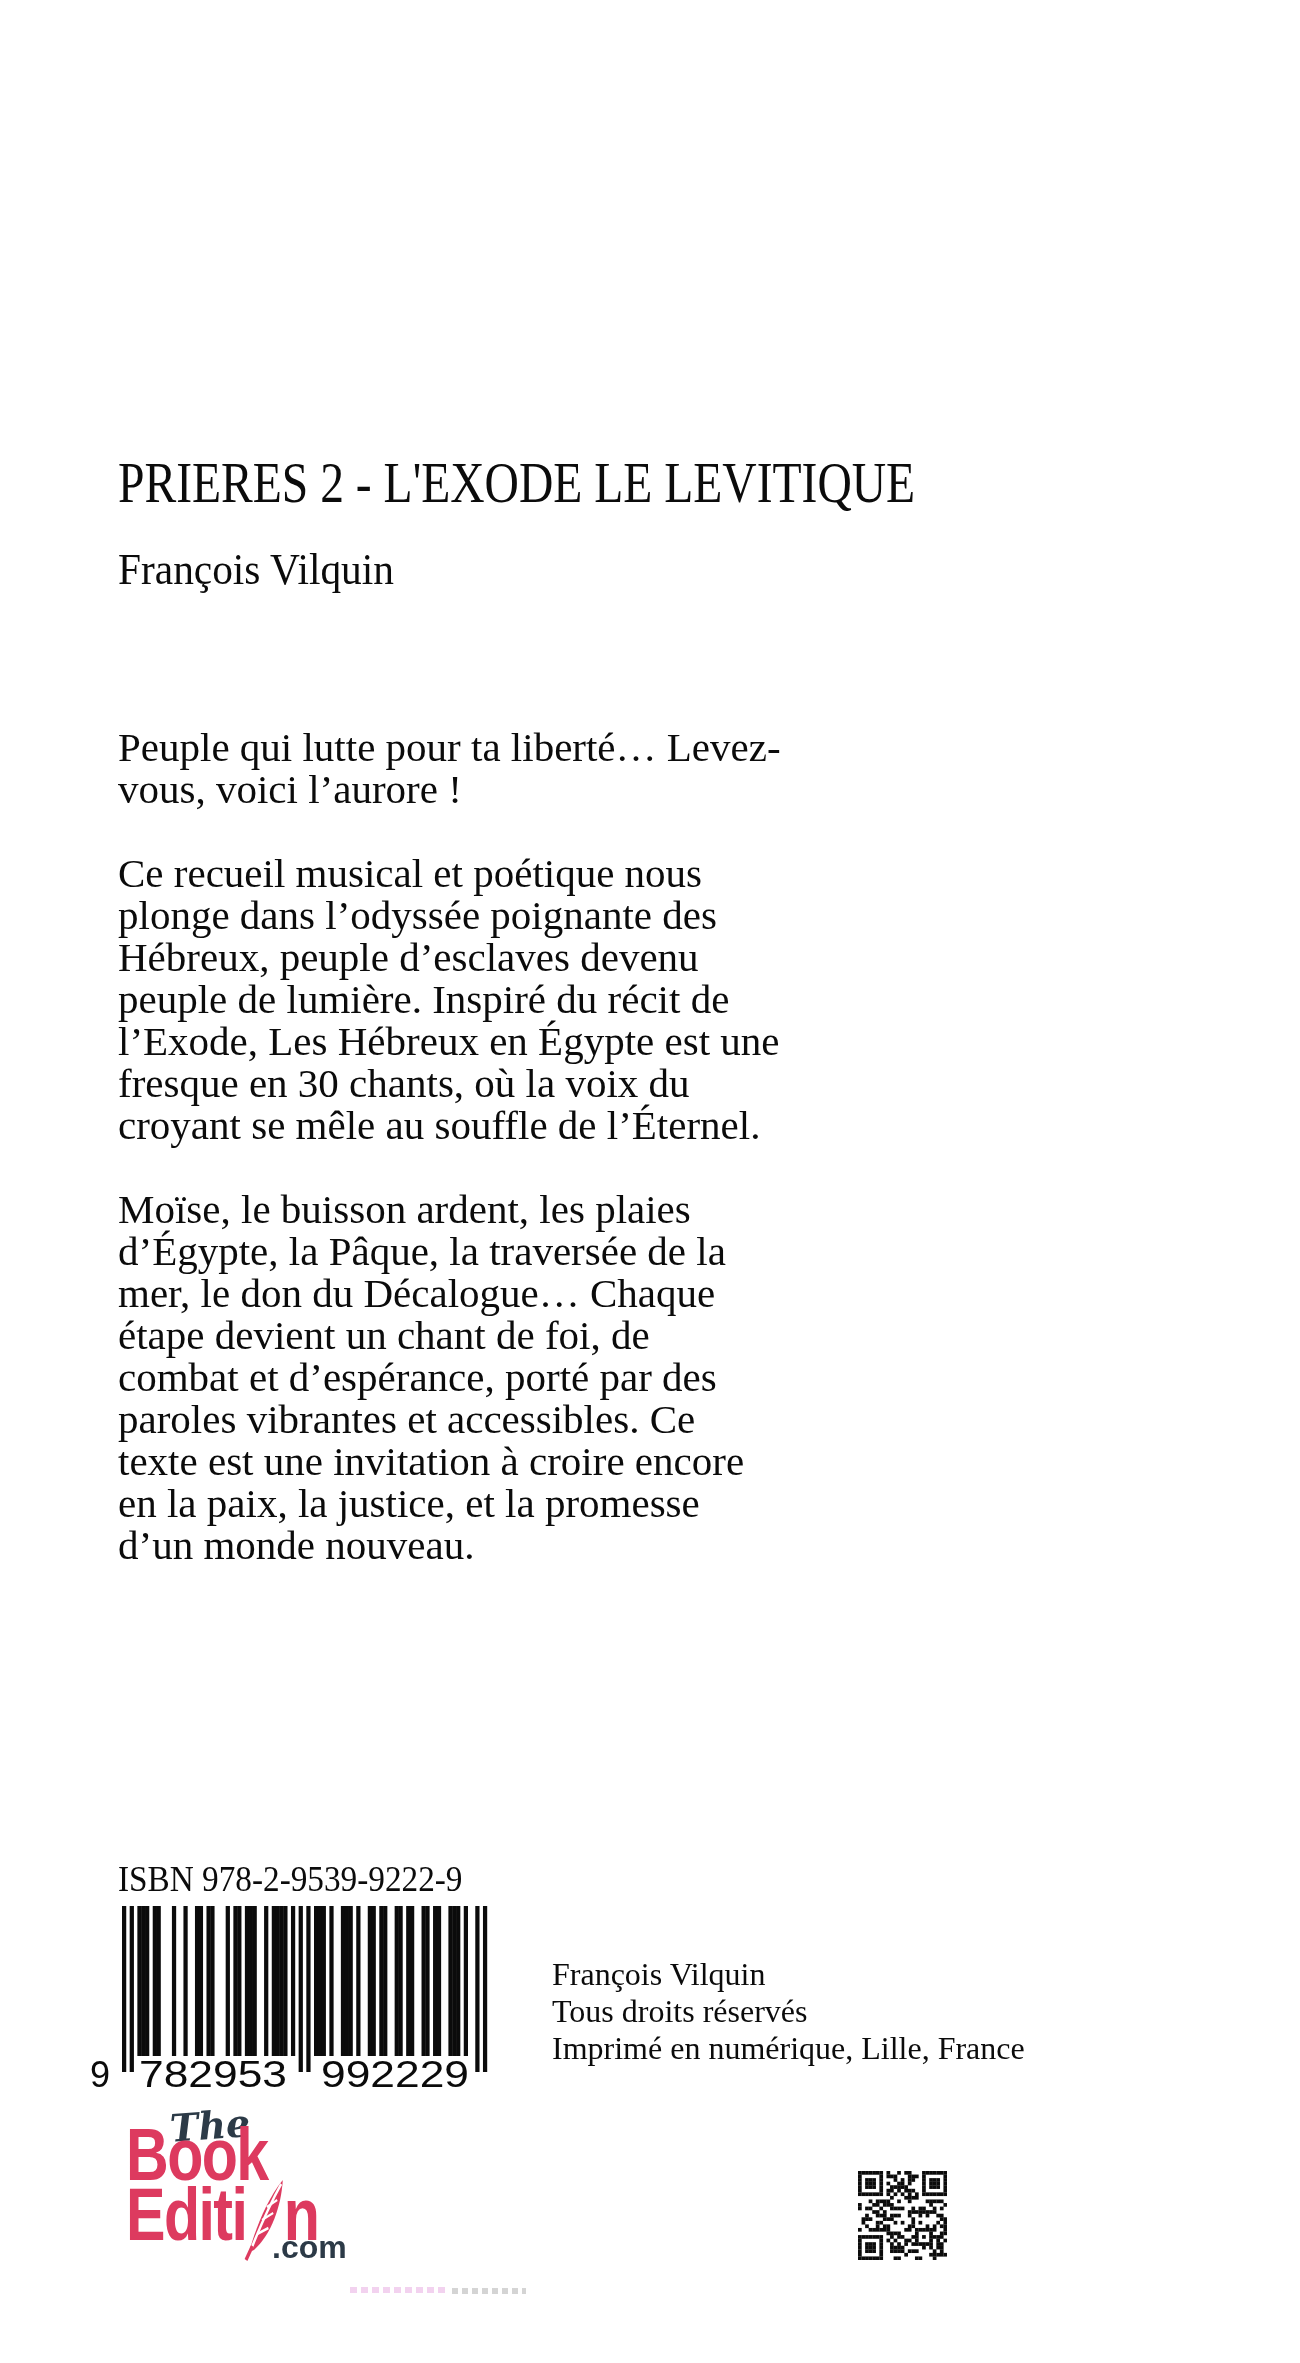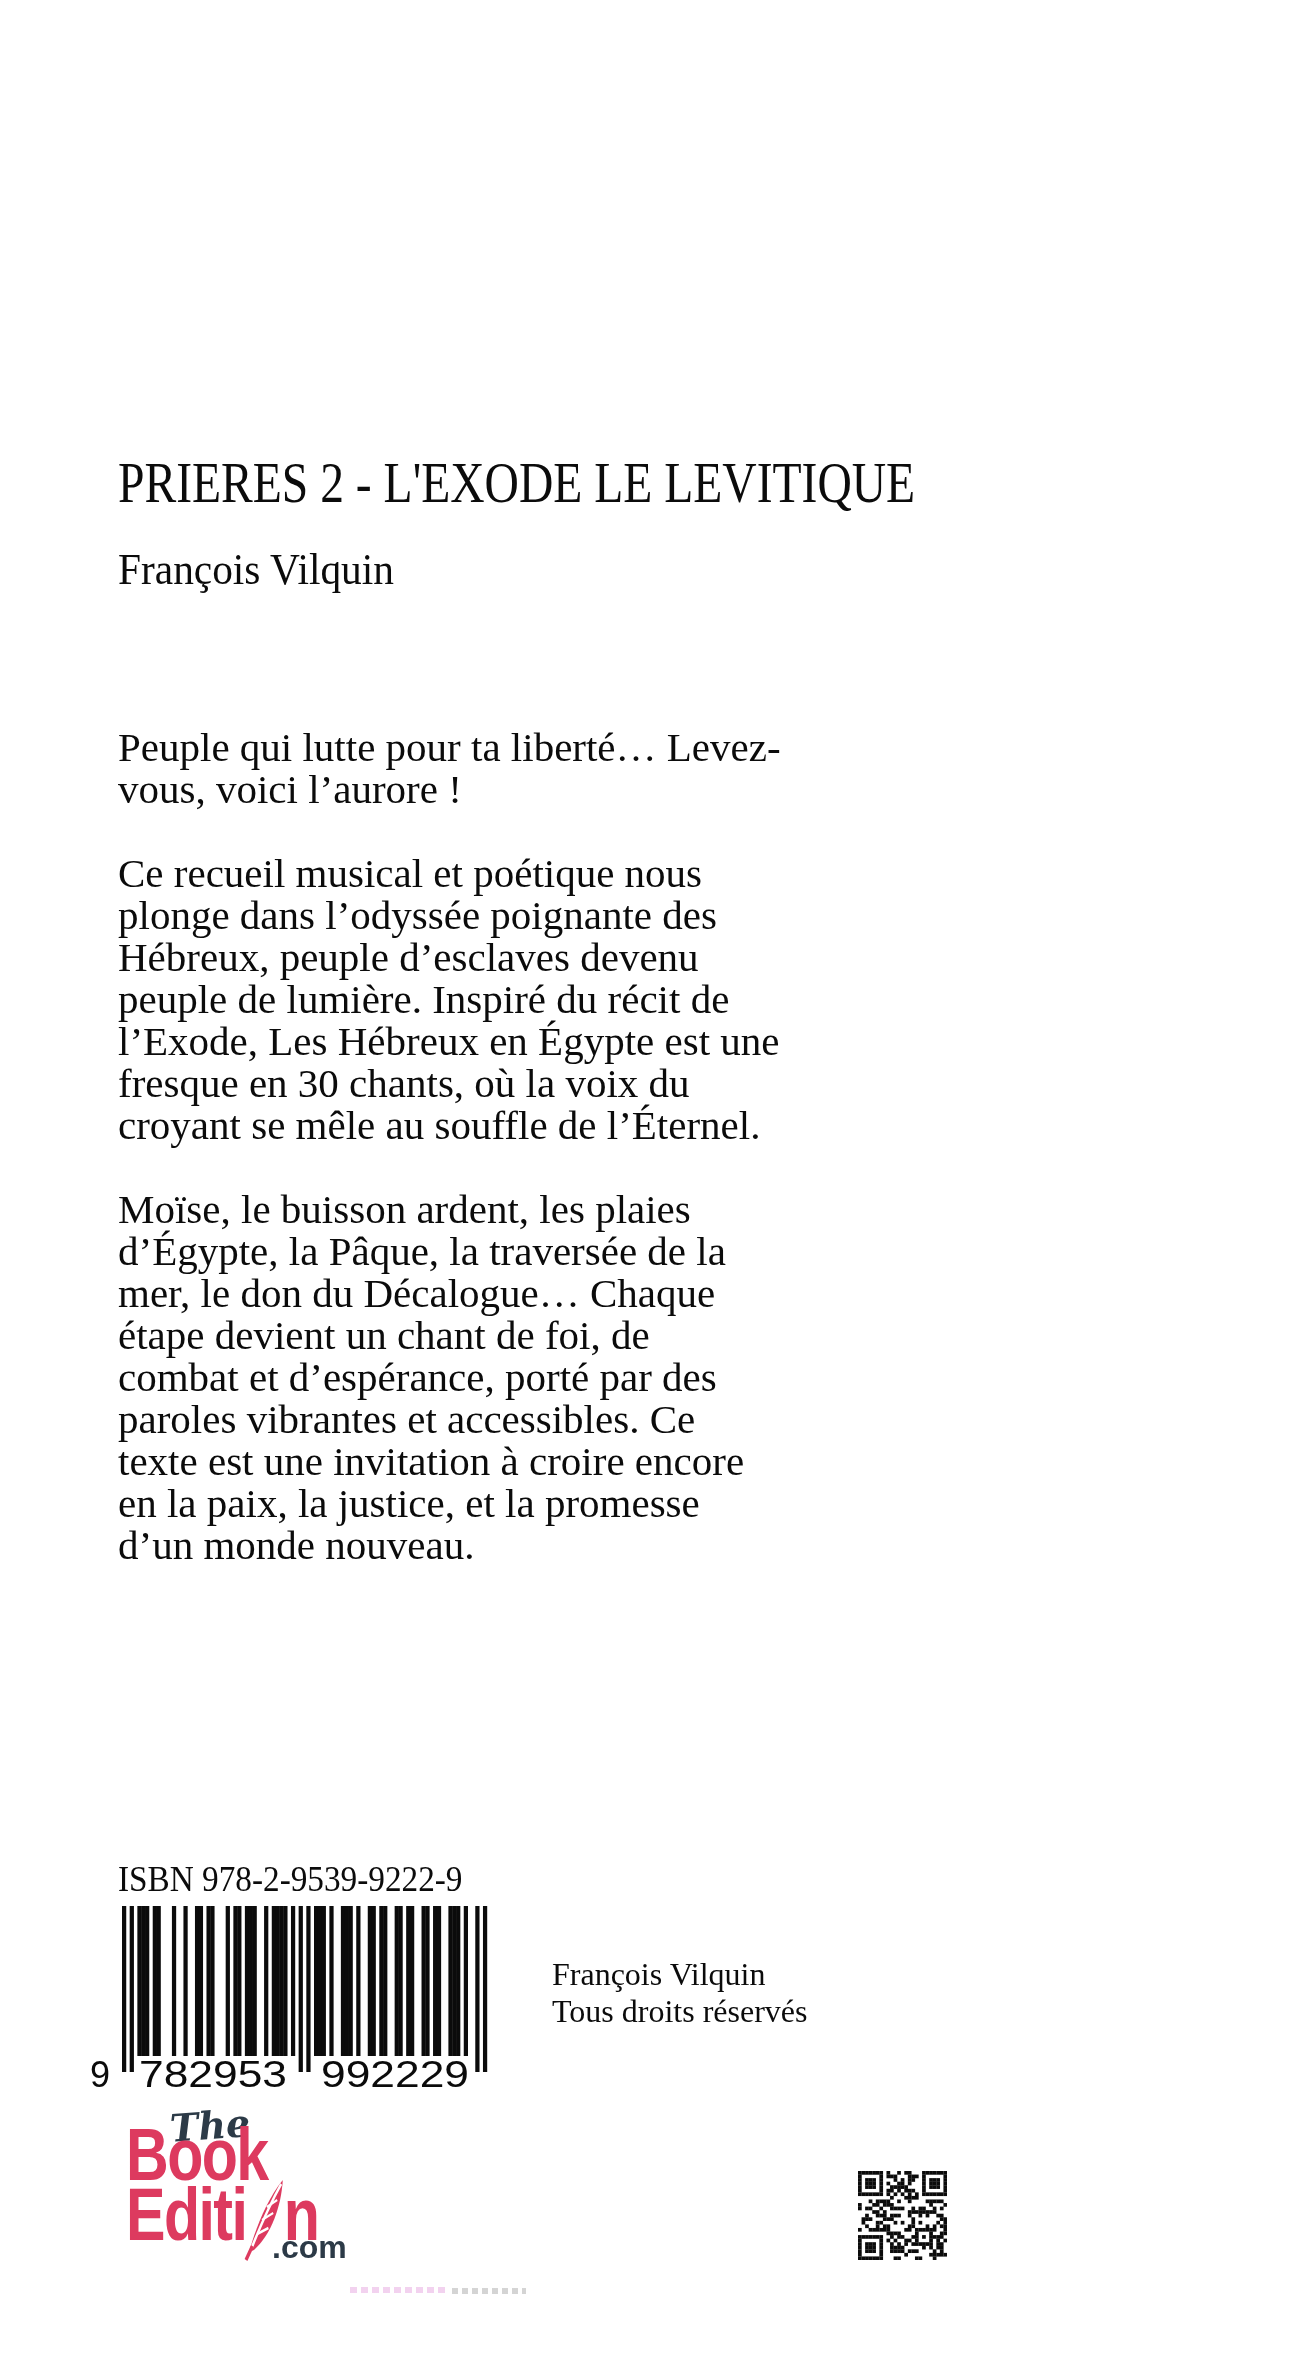--- a/index.html
+++ b/index.html
@@ -174,20 +174,21 @@
         </g>
       <text x="18" y="181">9</text>
       <text x="131" y="181" textLength="148" lengthAdjust="spacingAndGlyphs">782953</text>
       <text x="313" y="181" textLength="148" lengthAdjust="spacingAndGlyphs">992229</text>
     </svg>
   </div>
 
   <div id="credits">
     <div>François Vilquin</div>
     <div>Tous droits réservés</div>
+    <div>Imprimé en numérique, Lille, France</div>
   </div>
 
   <div id="publisher-logo">
     <div id="logo-the">The</div>
     <div id="logo-book" class="logo-row">Book</div>
     <div id="logo-edition" class="logo-row"><span>Editi</span><span class="feather-slot"><svg width="52" height="80" viewBox="0 0 52 80" overflow="visible">
         <path d="M6 76 C 14 52, 28 24, 48 4 C 46 30, 34 58, 12 74 Z" fill="var(--pink)"></path>
         <path d="M9 72 C 20 50, 32 28, 46 8" stroke="#ffffff" stroke-width="3" fill="none"></path>
         <path d="M16 58 L30 52 M22 44 L36 37 M28 31 L41 24" stroke="#ffffff" stroke-width="2.5" fill="none"></path>
         <path d="M2 84 L10 70" stroke="var(--pink)" stroke-width="4" fill="none"></path>

